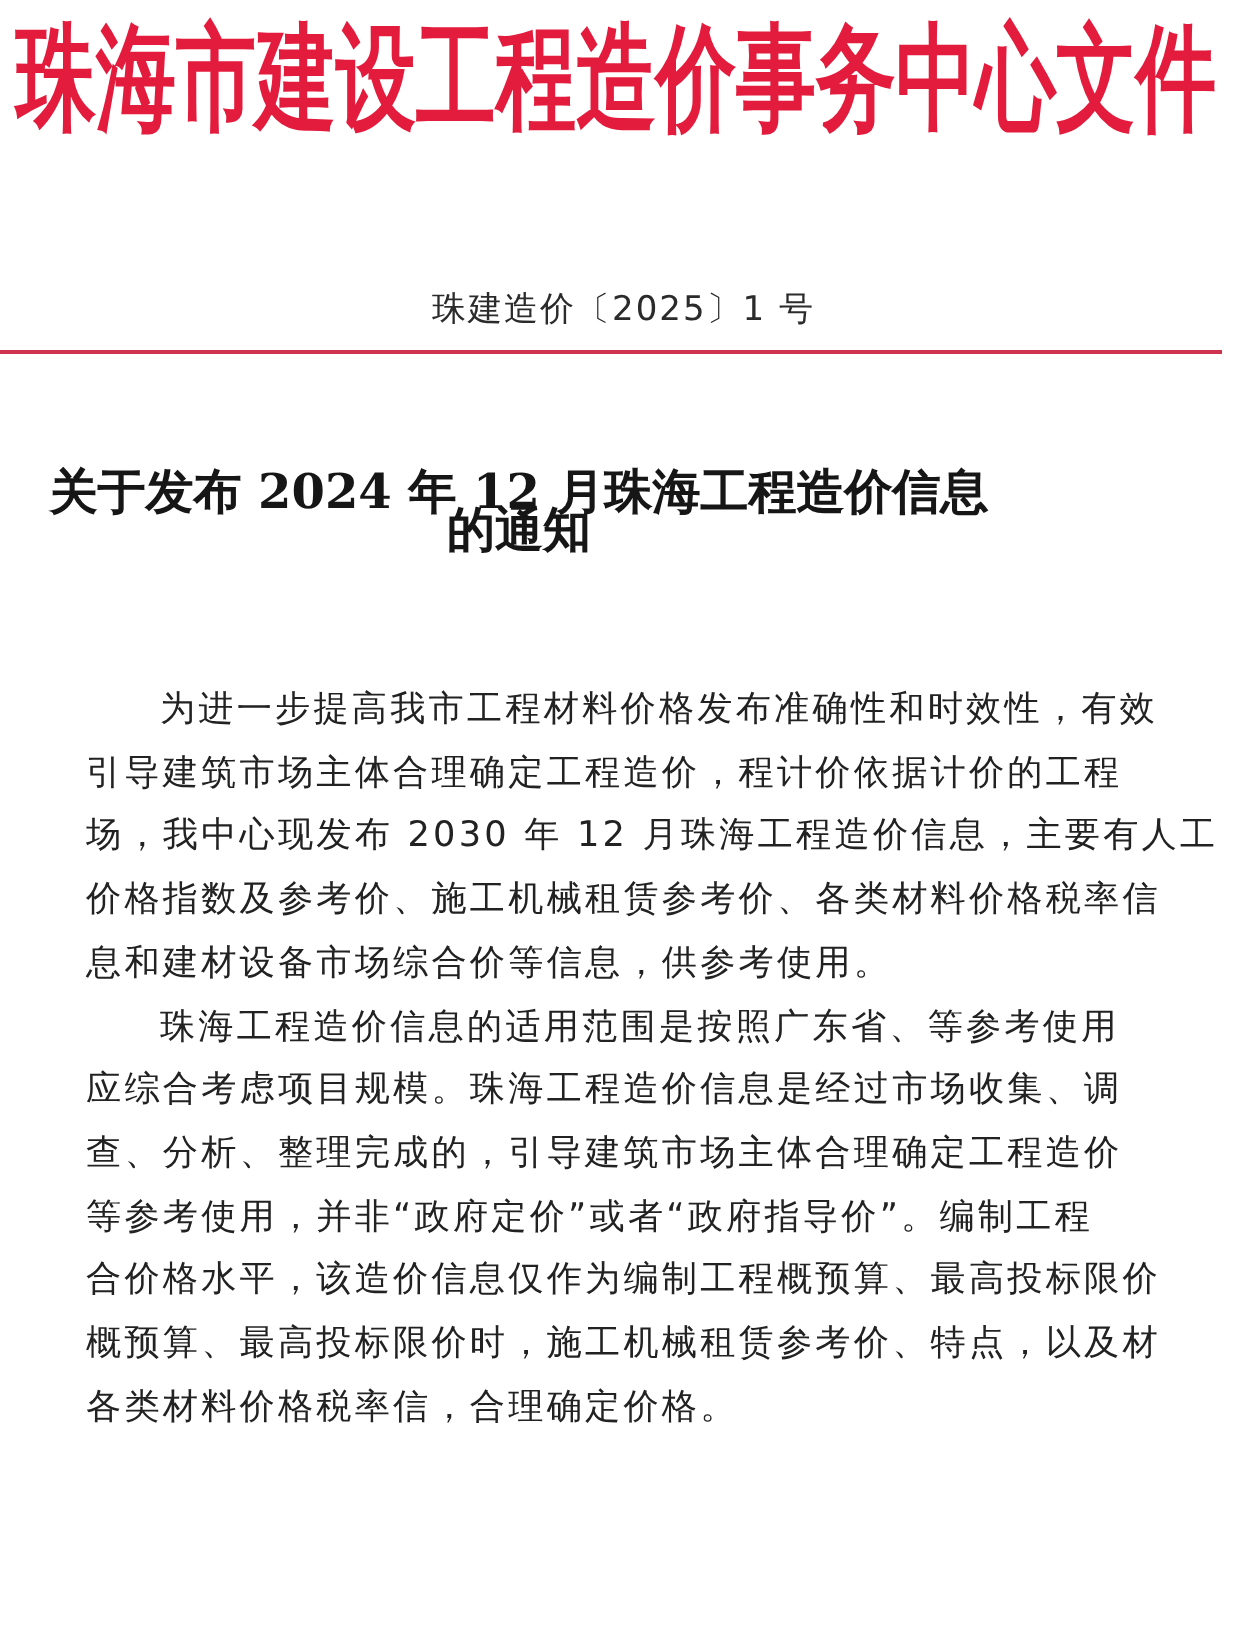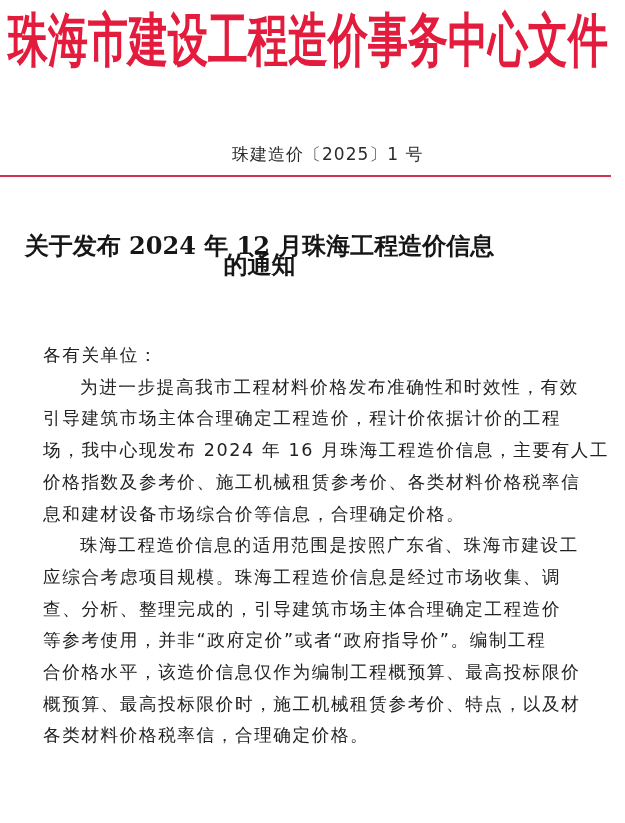--- a/index.html
+++ b/index.html
@@ -31,21 +31,21 @@
     line-height: 68px;
     letter-spacing: 0;
   }
   .header-title span {
     display: inline-block;
     transform: scaleY(1.45);
     transform-origin: center;
   }
   .doc-number {
     position: absolute;
-    left: 232px;
+    left: 216px;
     top: 143px;
     font-family: "DejaVu Sans", "Liberation Sans", sans-serif;
     font-size: 17px;
     color: #2b2b2b;
     letter-spacing: 1px;
     white-space: nowrap;
   }
   .red-rule {
     position: absolute;
     left: 0;
@@ -111,31 +111,28 @@
 
 <div class="doc-number">珠建造价〔2025〕1 号</div>
 
 <div class="red-rule"></div>
 
 <div class="notice-title l1">关于发布 2024 年 12 月珠海工程造价信息</div>
 <div class="notice-title l2">的通知</div>
 
 <div class="body-text">
   <p>
-    <span class="body-line">各有关单位：</span>
+    <span class="body-line" style="padding-left:2.1em">为进一步提高我市工程材料价格发布准确性和时效性，有效</span>
+    <span class="body-line">引导建筑市场主体合理确定工程造价，程计价依据计价的工程</span>
+    <span class="body-line">场，我中心现发布 2030 年 12 月珠海工程造价信息，主要有人工</span>
+    <span class="body-line">价格指数及参考价、施工机械租赁参考价、各类材料价格税率信</span>
+    <span class="body-line">息和建材设备市场综合价等信息，供参考使用。</span>
   </p>
   <p>
-    <span class="body-line" style="padding-left:2.1em">为进一步提高我市工程材料价格发布准确性和时效性，有效</span>
-    <span class="body-line">引导建筑市场主体合理确定工程造价，程计价依据计价的工程</span>
-    <span class="body-line">场，我中心现发布 2024 年 16 月珠海工程造价信息，主要有人工</span>
-    <span class="body-line">价格指数及参考价、施工机械租赁参考价、各类材料价格税率信</span>
-    <span class="body-line">息和建材设备市场综合价等信息，合理确定价格。</span>
-  </p>
-  <p>
-    <span class="body-line" style="padding-left:2.1em">珠海工程造价信息的适用范围是按照广东省、珠海市建设工</span>
+    <span class="body-line" style="padding-left:2.1em">珠海工程造价信息的适用范围是按照广东省、等参考使用</span>
     <span class="body-line">应综合考虑项目规模。珠海工程造价信息是经过市场收集、调</span>
     <span class="body-line">查、分析、整理完成的，引导建筑市场主体合理确定工程造价</span>
     <span class="body-line">等参考使用，并非“政府定价”或者“政府指导价”。编制工程</span>
     <span class="body-line">合价格水平，该造价信息仅作为编制工程概预算、最高投标限价</span>
     <span class="body-line">概预算、最高投标限价时，施工机械租赁参考价、特点，以及材</span>
     <span class="body-line">各类材料价格税率信，合理确定价格。</span>
   </p>
 </div>
 
 </body></html>

